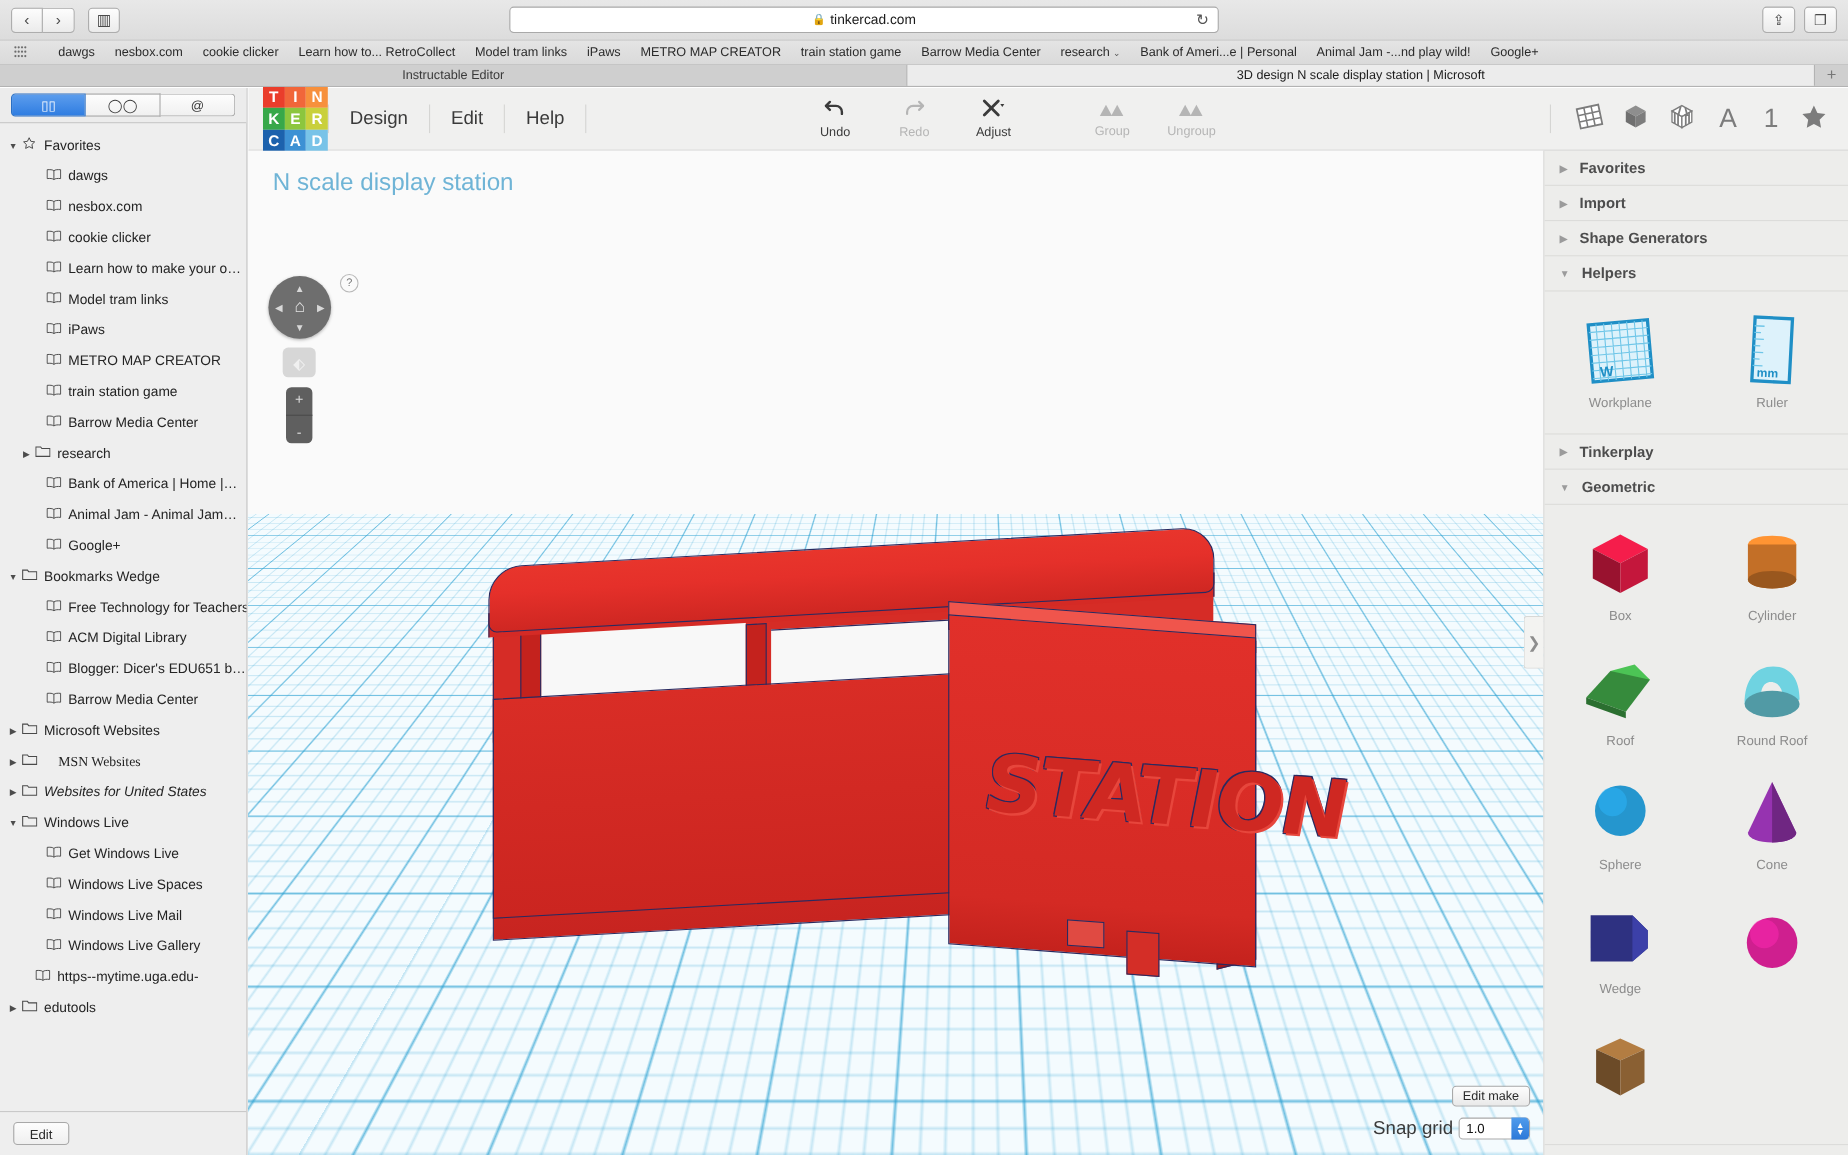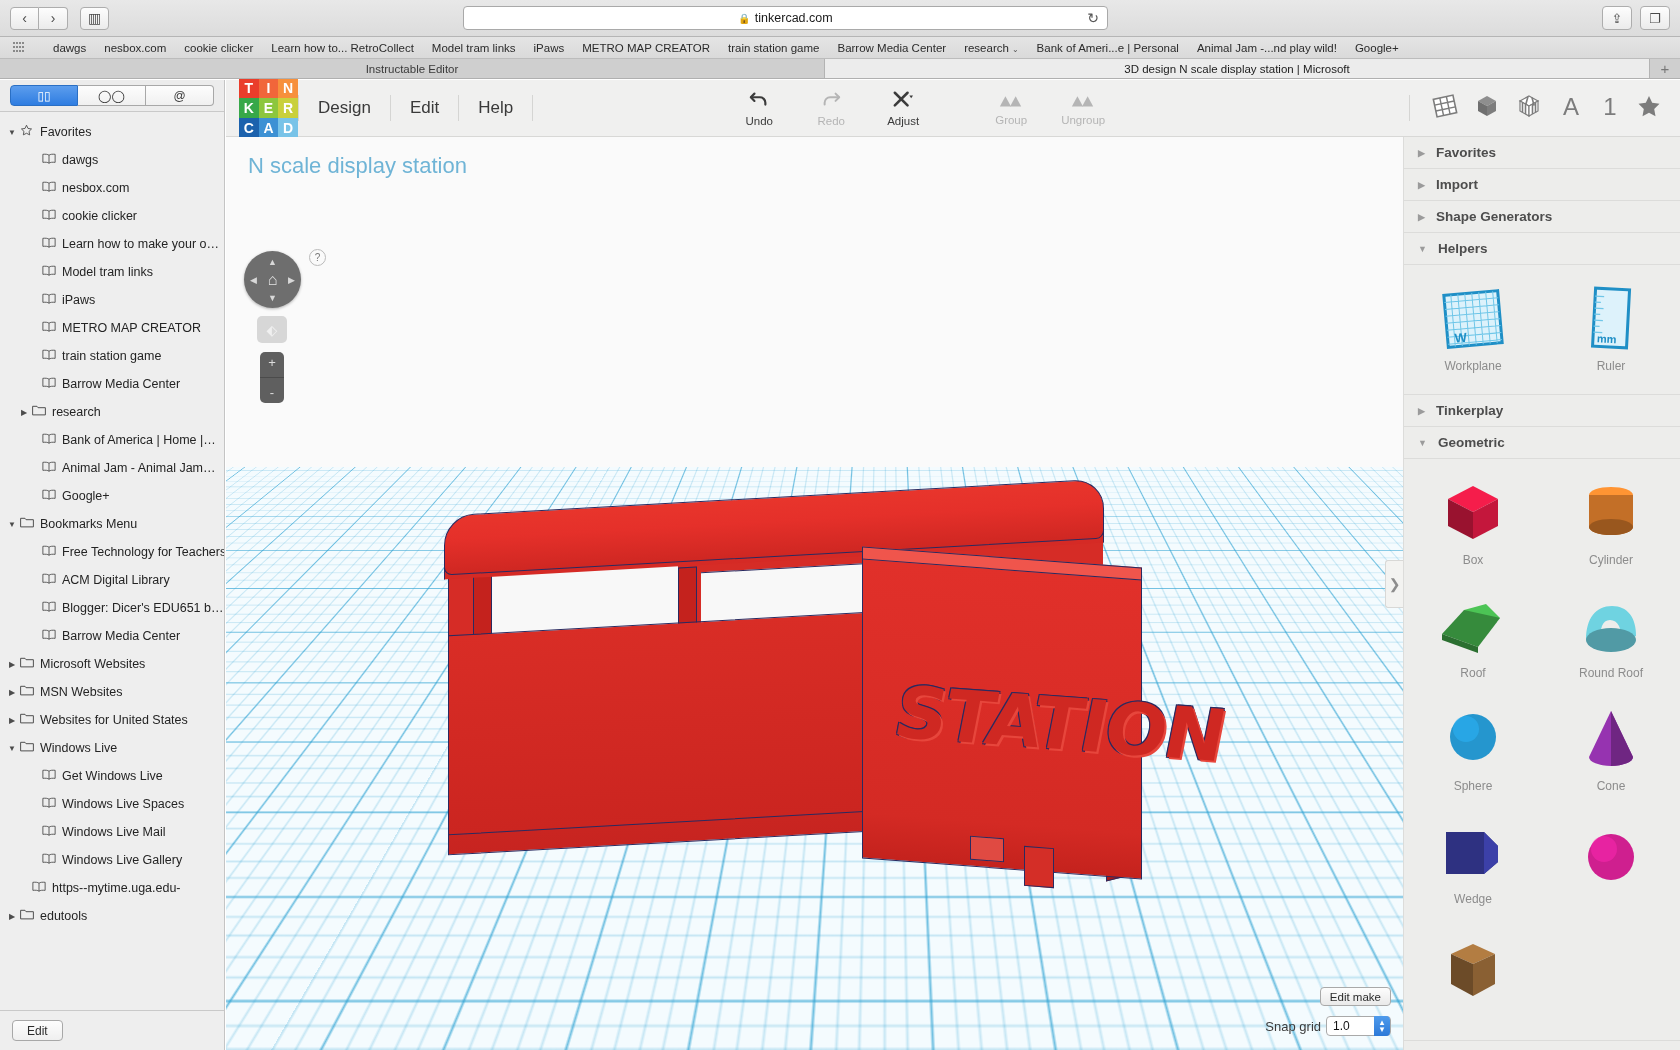--- a/index.html
+++ b/index.html
@@ -284,21 +284,21 @@
   #edit-grid-btn {
     position: absolute; right: 12px; bottom: 44px;
     height: 19px; padding: 0 9px; border: 1px solid #a9a9a9; border-radius: 4px;
     background: linear-gradient(to bottom,#fdfdfd,#e9e9e9);
     font-size: 11.5px; color: #2b2b2b; display: flex; align-items: center; z-index: 6;
   }
   #snap-grid-row {
     position: absolute; right: 12px; bottom: 14px;
     display: flex; align-items: center; gap: 5px; z-index: 6;
   }
-  #snap-grid-row .lbl { font-size: 13px; color: #3a3a3a; }
+  #snap-grid-row .lbl { font-size: 17px; color: #3a3a3a; }
   #snap-grid-field {
     width: 65px; height: 20px; background: #fff; border: 1px solid #a9a9a9;
     border-radius: 4px; display: flex; align-items: center;
     font-size: 12px; color: #111; padding-left: 6px; position: relative;
   }
   #snap-stepper {
     position: absolute; right: 0; top: -1px; width: 16px; height: 20px;
     background: linear-gradient(to bottom,#4f9bec,#2d79d8);
     border-radius: 0 4px 4px 0; color: #fff; font-size: 9px;
     display: flex; flex-direction: column; align-items: center; justify-content: center;
@@ -499,21 +499,21 @@
         <span class="gi"><svg width="14" height="11" viewBox="0 0 16 12">
             <path d="M8 2.3C6.5 1 4 1 1 1.2v9.2c3-.3 5.5-.2 7 1 1.5-1.2 4-1.3 7-1V1.2C12 1 9.5 1 8 2.3zM8 2.3v9.1" fill="none" stroke="#4a4a4a" stroke-width="1"></path>
           </svg></span>
         <span style="margin-left: 5px;">Google+</span>
       </div>
       <div class="bl-row lvl0">
         <span class="tri">▼</span>
         <span class="gi"><svg width="14" height="11" viewBox="0 0 16 12">
             <path d="M.7 1.2h5l1.2 1.6h8.4v8.2H.7z" fill="none" stroke="#4a4a4a" stroke-width="1.1"></path>
           </svg></span>
-        <span style="margin-left: 5px;">Bookmarks Menu</span>
+        <span style="margin-left: 5px;">Bookmarks Wedge</span>
       </div>
       <div class="bl-row lvl1">
         <span class="tri"></span>
         <span class="gi"><svg width="14" height="11" viewBox="0 0 16 12">
             <path d="M8 2.3C6.5 1 4 1 1 1.2v9.2c3-.3 5.5-.2 7 1 1.5-1.2 4-1.3 7-1V1.2C12 1 9.5 1 8 2.3zM8 2.3v9.1" fill="none" stroke="#4a4a4a" stroke-width="1"></path>
           </svg></span>
         <span style="margin-left: 5px;">Free Technology for Teachers</span>
       </div>
       <div class="bl-row lvl1">
         <span class="tri"></span>
@@ -541,28 +541,28 @@
         <span class="gi"><svg width="14" height="11" viewBox="0 0 16 12">
             <path d="M.7 1.2h5l1.2 1.6h8.4v8.2H.7z" fill="none" stroke="#4a4a4a" stroke-width="1.1"></path>
           </svg></span>
         <span style="margin-left: 5px;">Microsoft Websites</span>
       </div>
       <div class="bl-row lvl0">
         <span class="tri">▶</span>
         <span class="gi"><svg width="14" height="11" viewBox="0 0 16 12">
             <path d="M.7 1.2h5l1.2 1.6h8.4v8.2H.7z" fill="none" stroke="#4a4a4a" stroke-width="1.1"></path>
           </svg></span>
-        <span style="margin-left: 5px;">MSN Websites</span>
+        <span style="margin-left: 18px; font-family: Liberation Serif, serif;">MSN Websites</span>
       </div>
       <div class="bl-row lvl0">
         <span class="tri">▶</span>
         <span class="gi"><svg width="14" height="11" viewBox="0 0 16 12">
             <path d="M.7 1.2h5l1.2 1.6h8.4v8.2H.7z" fill="none" stroke="#4a4a4a" stroke-width="1.1"></path>
           </svg></span>
-        <span style="margin-left: 5px;">Websites for United States</span>
+        <span style="margin-left: 5px; font-style: italic;">Websites for United States</span>
       </div>
       <div class="bl-row lvl0">
         <span class="tri">▼</span>
         <span class="gi"><svg width="14" height="11" viewBox="0 0 16 12">
             <path d="M.7 1.2h5l1.2 1.6h8.4v8.2H.7z" fill="none" stroke="#4a4a4a" stroke-width="1.1"></path>
           </svg></span>
         <span style="margin-left: 5px;">Windows Live</span>
       </div>
       <div class="bl-row lvl1">
         <span class="tri"></span>

